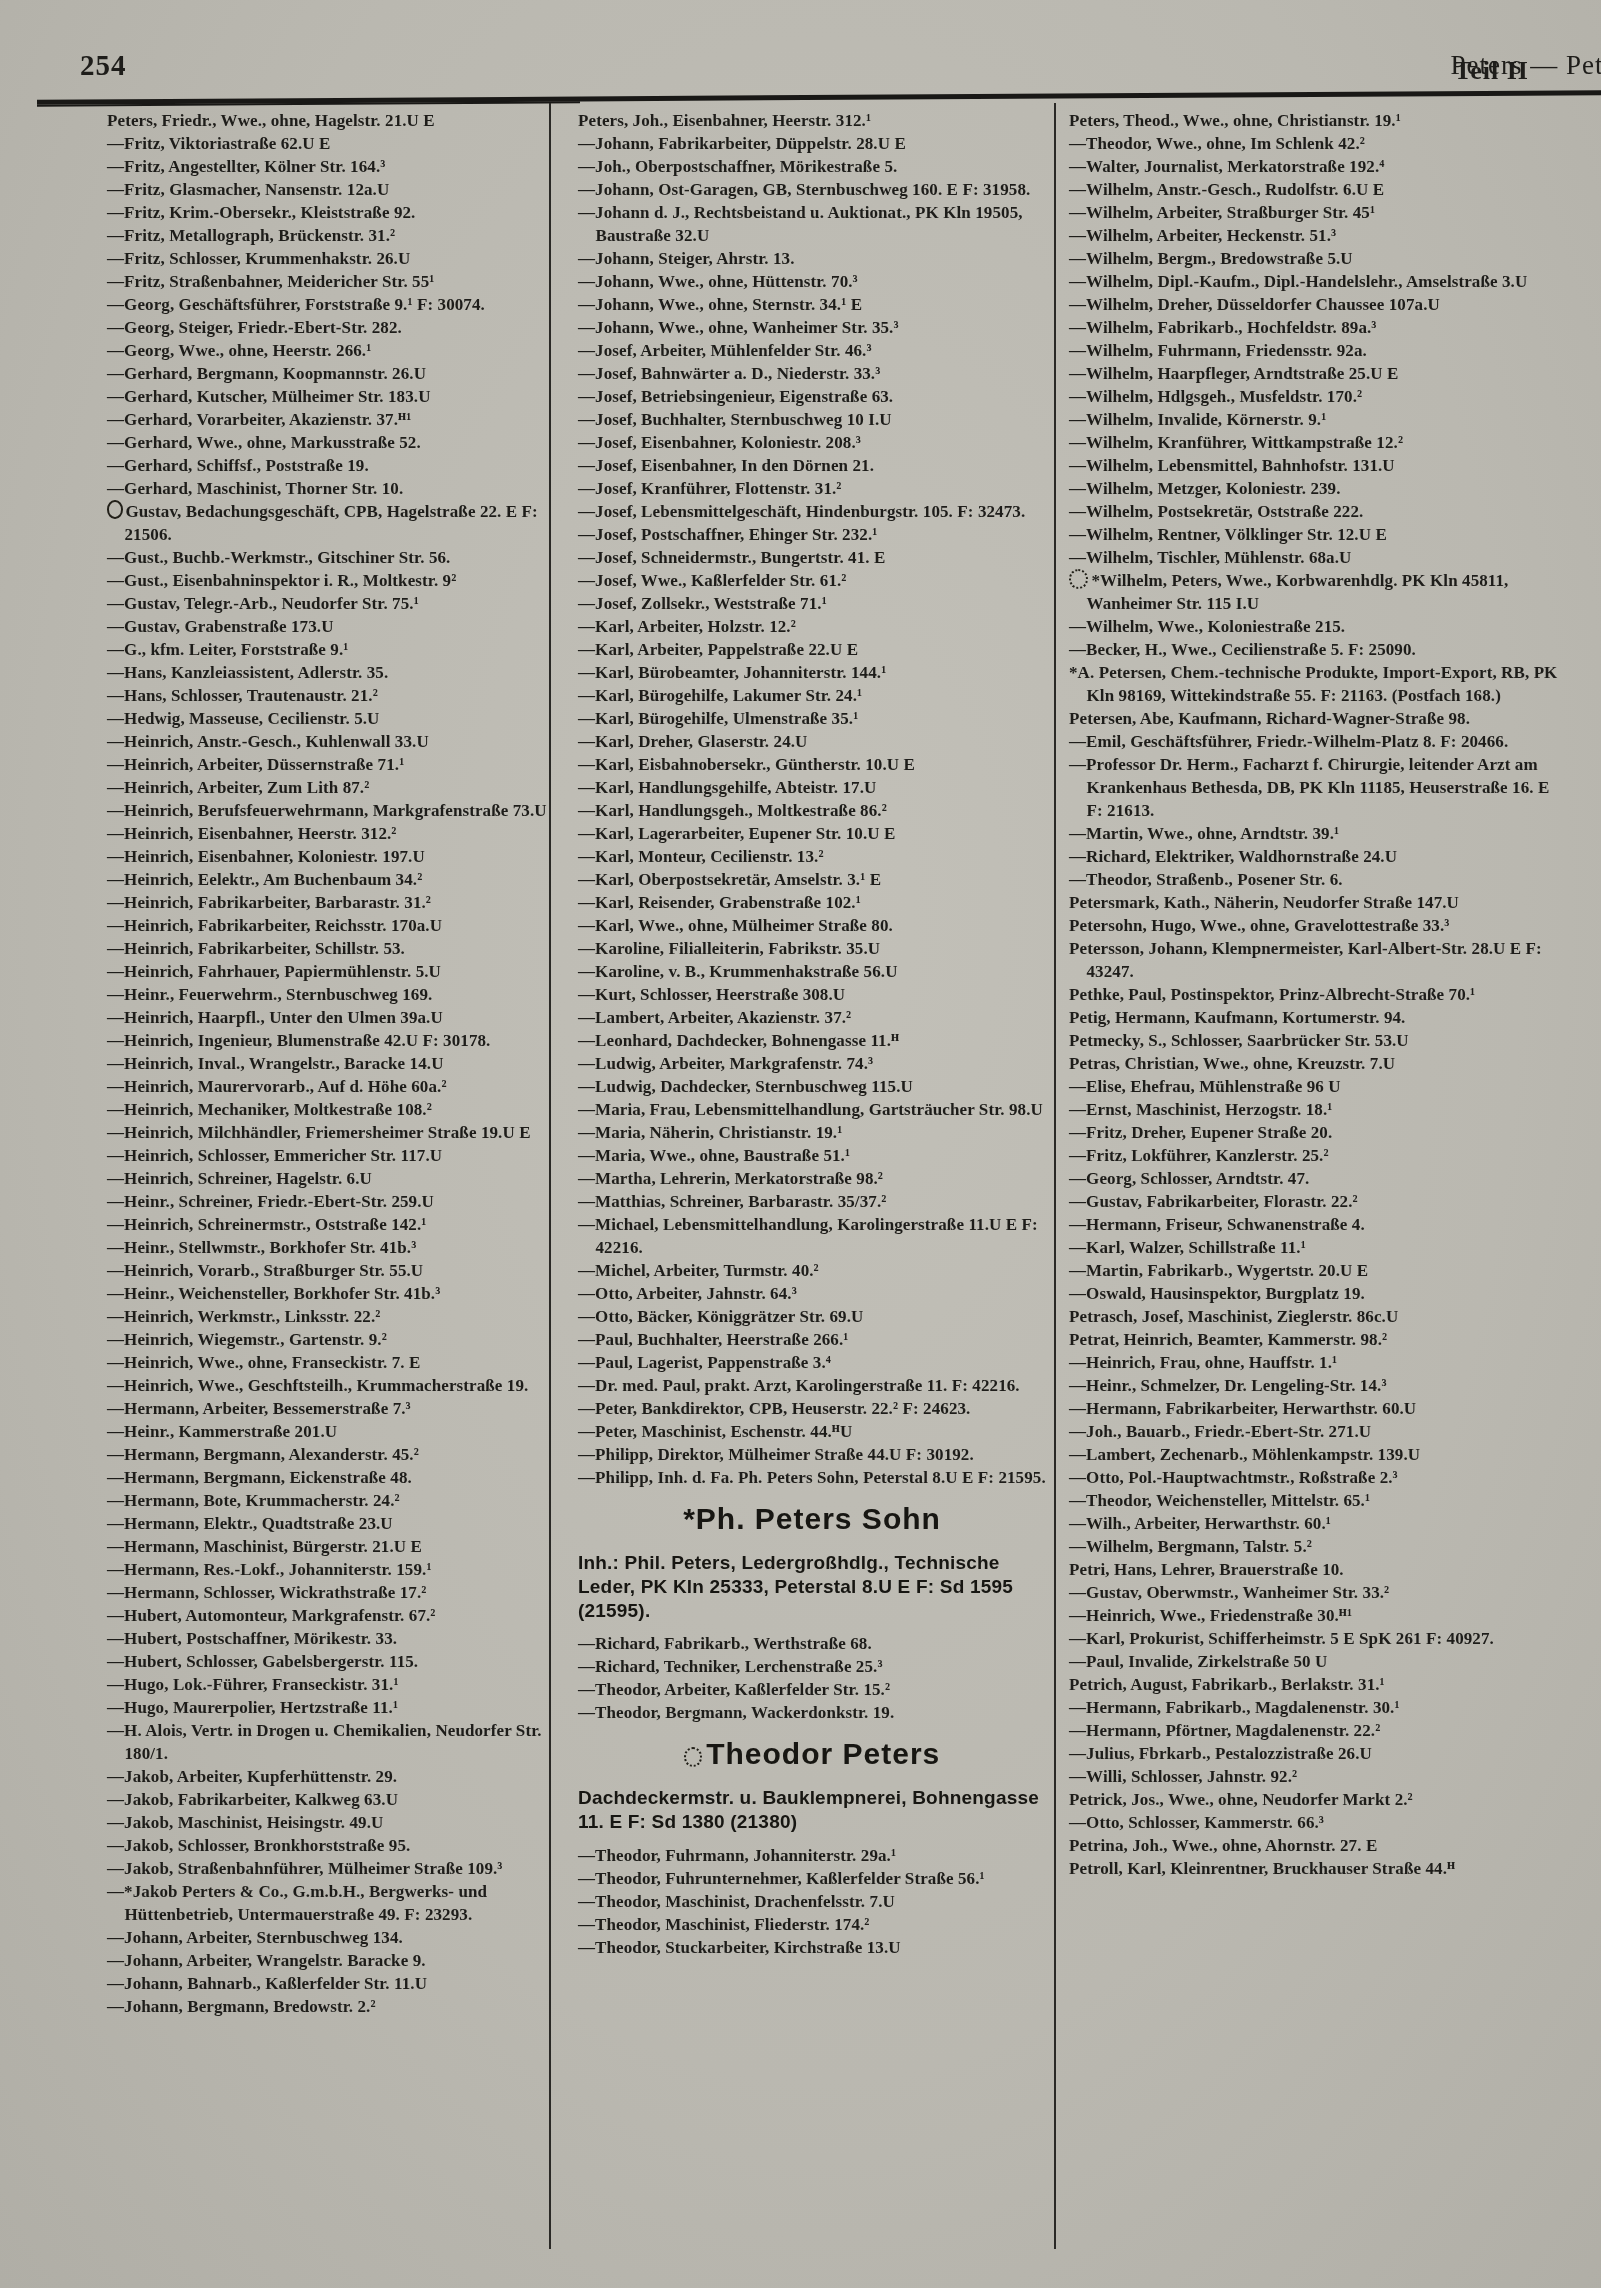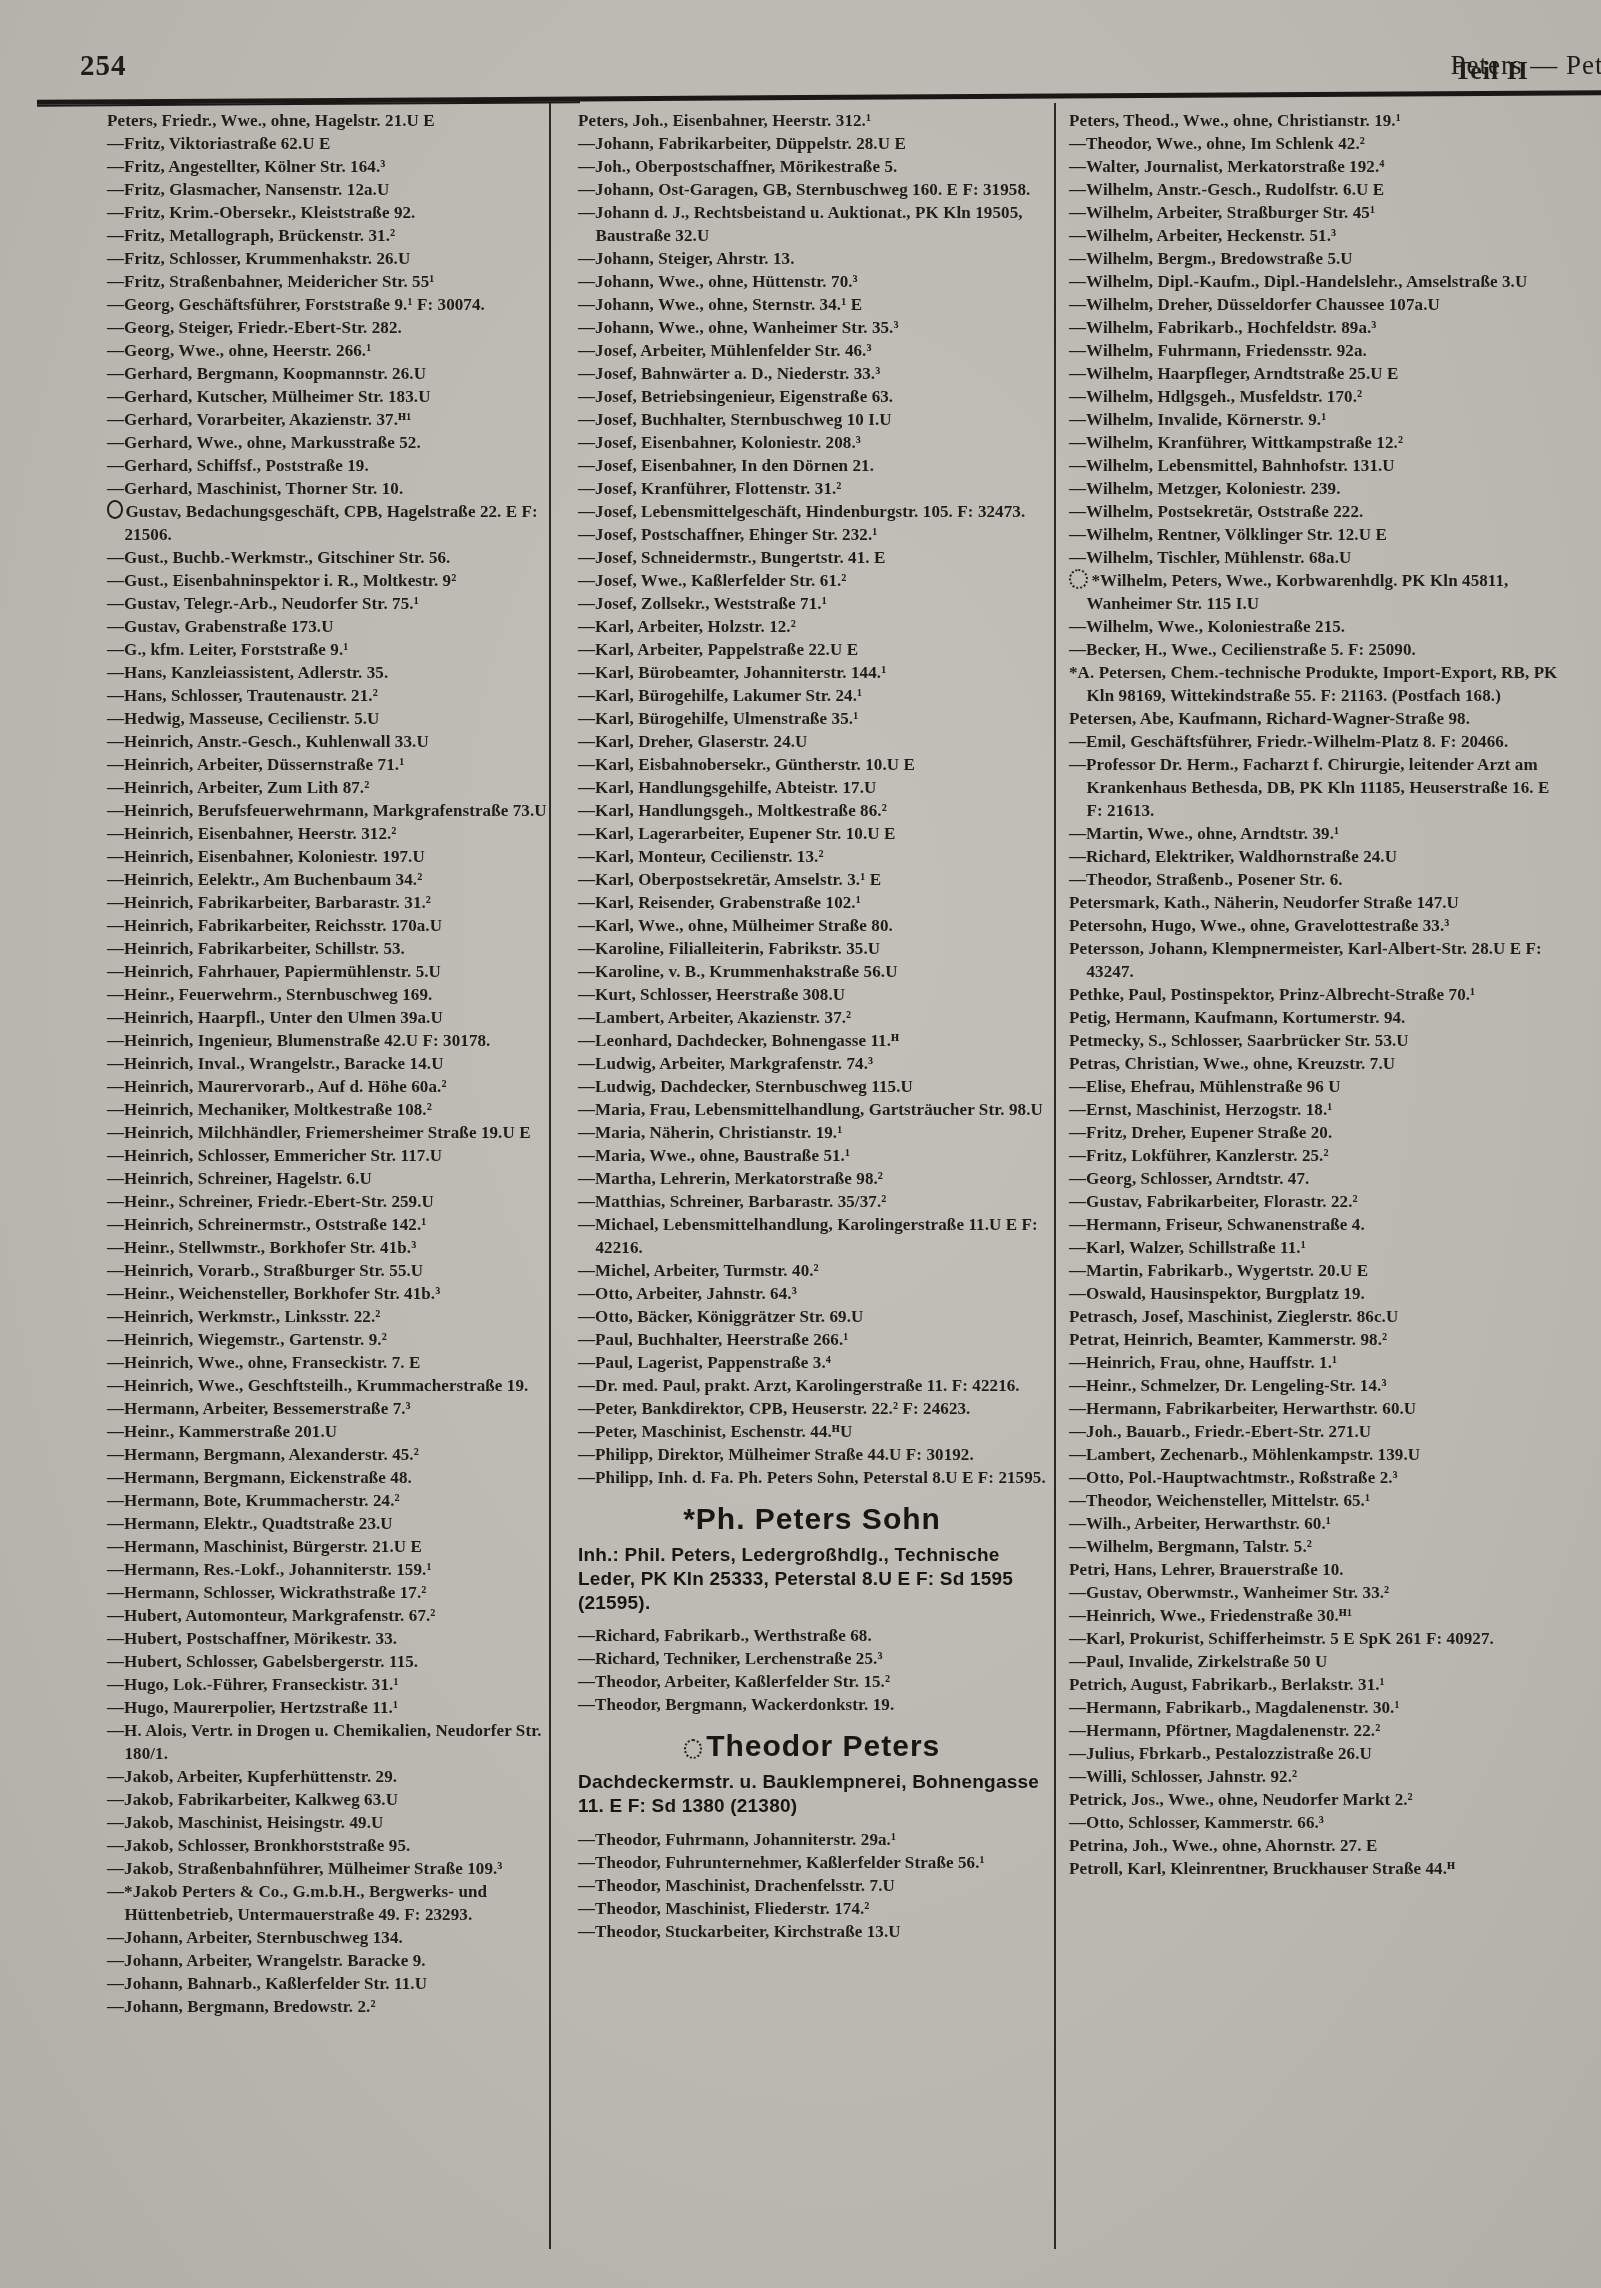--- a/index.html
+++ b/index.html
@@ -41,21 +41,21 @@
   }
   .ad{margin:11.6px 0 9.7px 0;text-indent:0;}
   .ad-title{
     font-family:Liberation Sans, sans-serif;
     font-weight:bold;font-size:30px;line-height:35px;
     text-align:center;letter-spacing:1px;color:#171612;
   }
   .ad-body{
     font-family:"Liberation Sans","DejaVu Sans",sans-serif;
     font-weight:bold;font-size:19px;line-height:24px;
-    margin-top:7px;color:#171612;letter-spacing:0.2px;
+    margin-top:15px;color:#171612;letter-spacing:0.2px;
   }
 </style>
 </head>
 <body>
 
 <div class="page">
   <div class="hdr-num">254</div>
   <div class="hdr-title">Peters  —  Petroll</div>
   <div class="hdr-part">Teil II</div>
   <div class="hdr-rule"></div>

